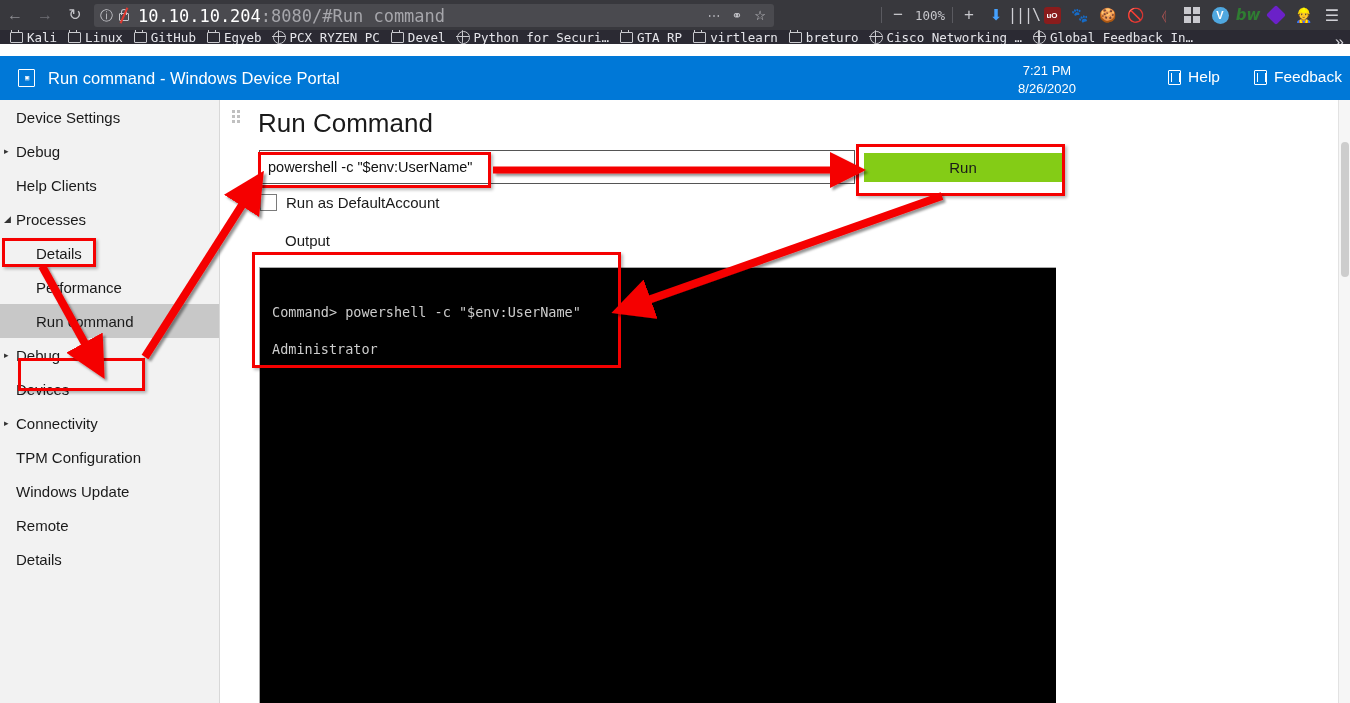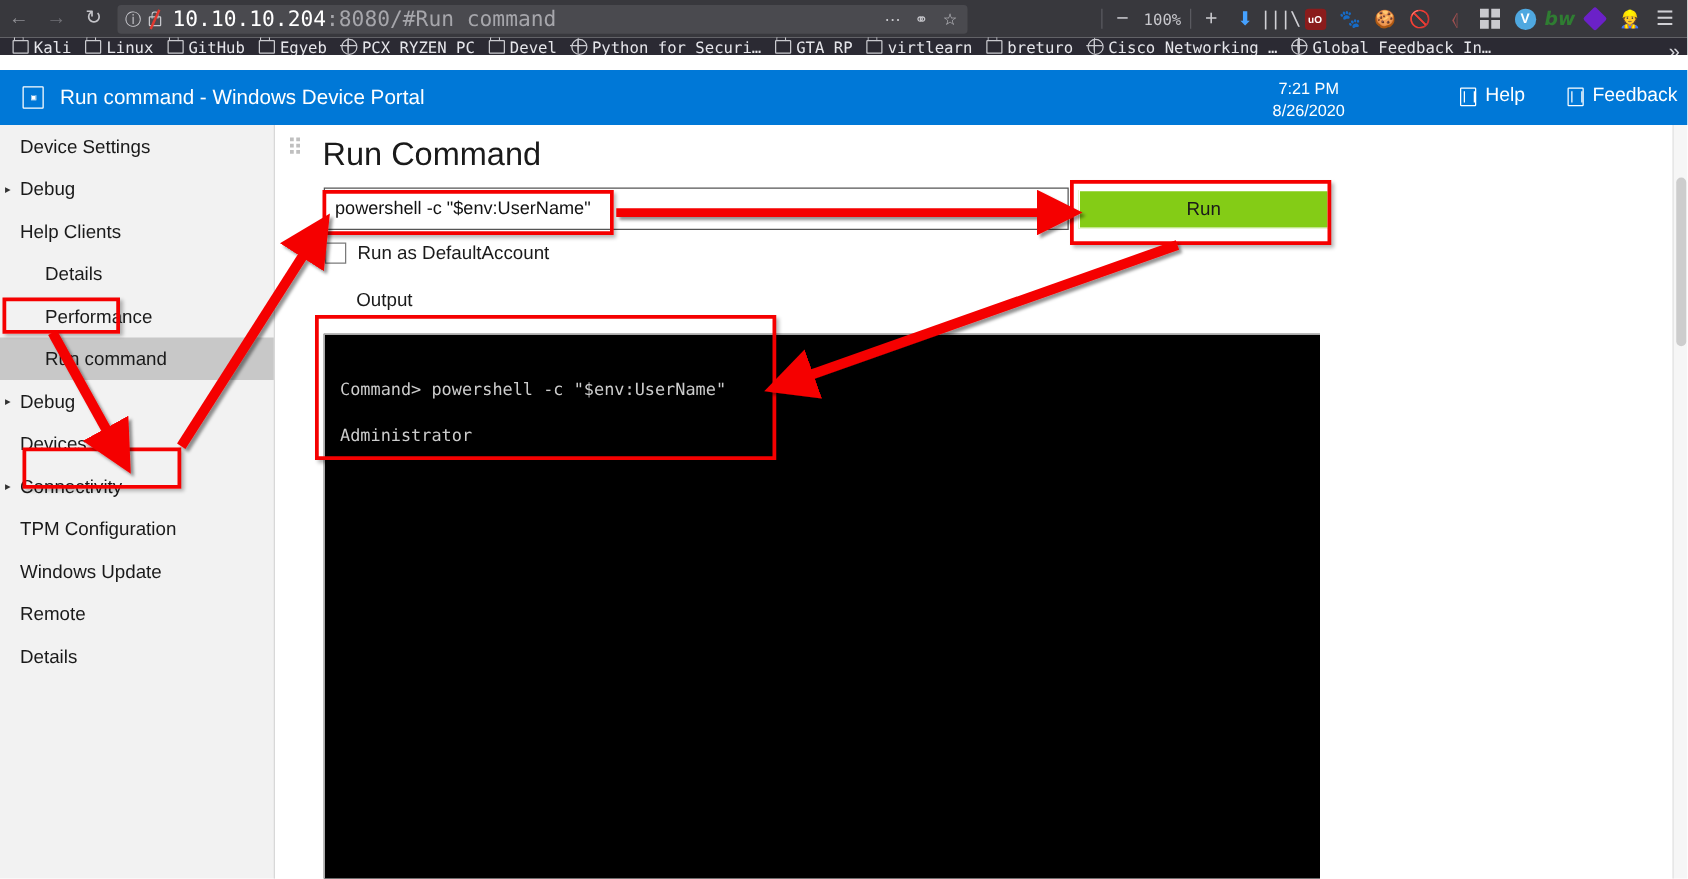--- a/index.html
+++ b/index.html
@@ -332,20 +332,24 @@
     <div class="nav-item">
         <span>Device Settings</span>
       </div>
     <div class="nav-item">
         <span class="caret right"></span>
         <span>Debug</span>
       </div>
     <div class="nav-item">
         <span>Help Clients</span>
       </div>
+    <div class="nav-item">
+        <span class="caret down"></span>
+        <span>Processes</span>
+      </div>
     <div class="nav-item indent">
         <span>Details</span>
       </div>
     <div class="nav-item indent">
         <span>Performance</span>
       </div>
     <div class="nav-item indent selected">
         <span>Run command</span>
       </div>
     <div class="nav-item">

